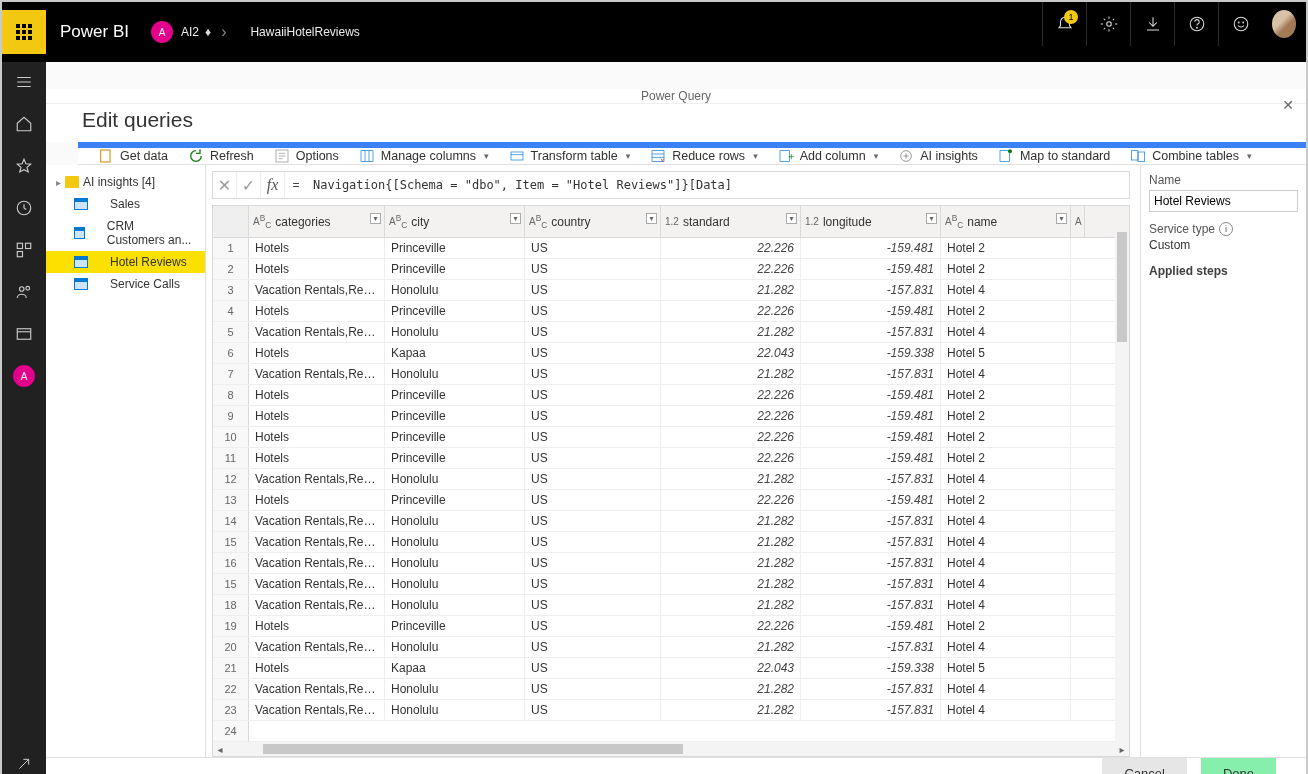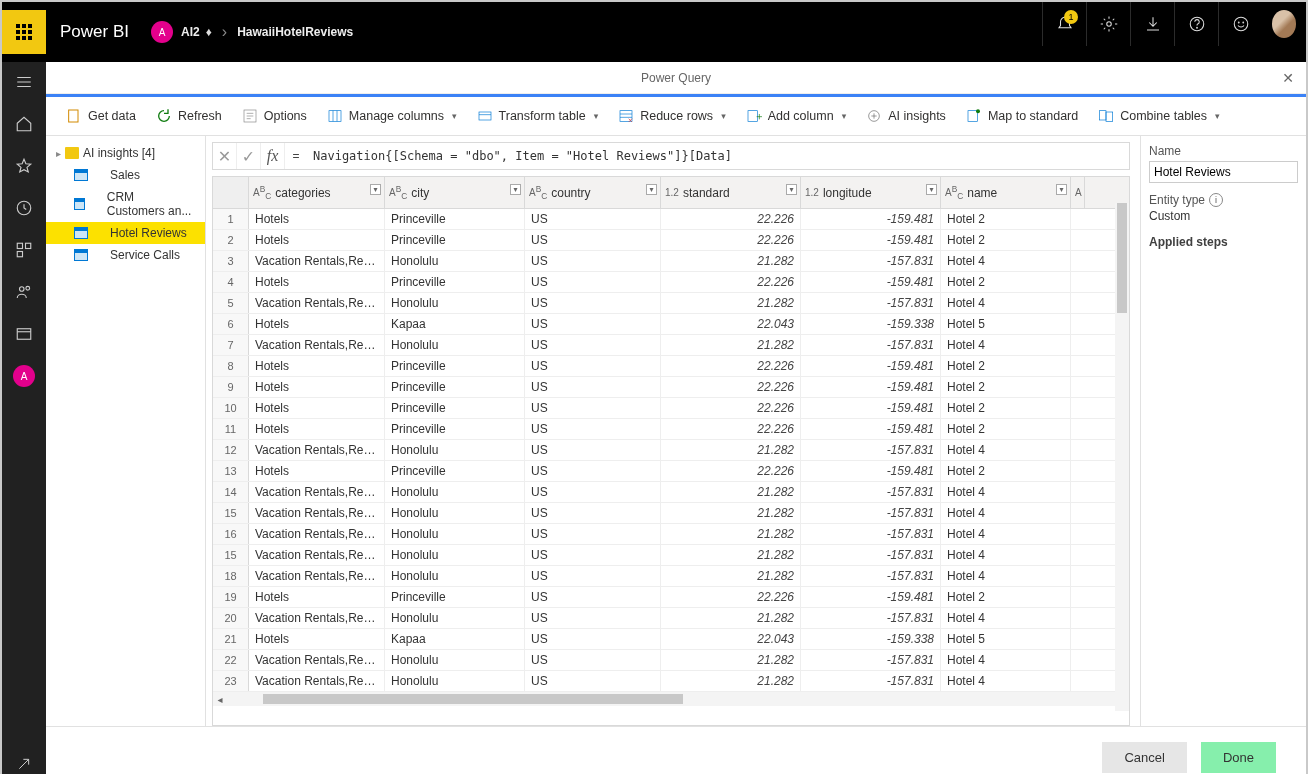--- a/index.html
+++ b/index.html
@@ -6,47 +6,47 @@
 body { width:1308px; height:774px; background:#c9c9c9; overflow:hidden; }
 .frame { position:absolute; top:2px; left:2px; width:1304px; height:770px; background:#fff; }
 
 
 .topbar { height:60px; background:#000; color:#fff; display:flex; align-items:center; }
 .waffle { width:44px; height:44px; background:#f2c811; display:flex; align-items:center; justify-content:center; }
 .waffle-grid { display:grid; grid-template-columns:repeat(3,4px); grid-template-rows:repeat(3,4px); gap:2px; }
 .waffle-grid span { background:#000; width:4px; height:4px; }
 .brand { font-size:17px; margin-left:14px; font-weight:400; }
 .ws-circle { width:22px; height:22px; border-radius:50%; background:#e3008c; color:#fff; font-size:10px; display:flex; align-items:center; justify-content:center; margin-left:22px; }
-.bc-text { font-size:12px; margin-left:8px; color:#eee;font-weight:bold; }
+.bc-text { font-size:12px; margin-left:8px; color:#eee; }
 .bc-diamond { font-size:12px; margin-left:6px; color:#ddd; }
 .bc-sep { margin:0 10px; color:#888; }
 .topbar-right { margin-left:auto; display:flex; height:100%; }
 .top-icon { width:44px; height:44px; display:flex; align-items:center; justify-content:center; border-left:1px solid #2b2b2b; position:relative; cursor:pointer; }
 .top-icon svg { stroke:#ddd; fill:none; stroke-width:1.4; }
 .badge { position:absolute; top:8px; right:8px; background:#f2c811; color:#000; border-radius:50%; width:14px; height:14px; font-size:9px; display:flex; align-items:center; justify-content:center; }
 .avatar { width:28px; height:28px; border-radius:50%; background:linear-gradient(135deg,#d9c1a8 40%,#a37a56 60%); margin:0 10px; }
 
 
 .main { display:flex; height:calc(100% - 44px); }
 .vnav { width:44px; background:#212121; display:flex; flex-direction:column; align-items:center; padding-top:8px; gap:18px; }
 .vnav-item { width:24px; height:24px; display:flex; align-items:center; justify-content:center; cursor:pointer; }
 .vnav-item svg { stroke:#ccc; fill:none; stroke-width:1.5; }
 .vnav-circle { width:22px; height:22px; border-radius:50%; background:#e3008c; color:#fff; font-size:10px; display:flex; align-items:center; justify-content:center; }
 .vnav-bottom { margin-top:auto; margin-bottom:12px; }
 
 .content { flex:1; display:flex; flex-direction:column; background:#fafafa; position:relative; }
 
-.pq-header { height:32px; display:flex; align-items:center; justify-content:center; position:relative; background:#fff; border-bottom:1px solid #eee; }
+.pq-header { height:32px; display:flex; align-items:center; justify-content:center; position:relative; background:#fff; border-bottom:1px solid #eee;margin-top:27px; }
 .pq-header-lbl { font-size:12px; color:#666; }
 .pq-close { position:absolute; right:12px; top:8px; cursor:pointer; color:#666; font-size:14px; }
 .pq-title-row { padding:4px 0 10px 36px; background:#fff; }
 .pq-title { font-size:21px; font-weight:400; color:#333; }
 
 
-.ribbon { height:42px; background:#fff; border-top:3px solid #3b82f6; border-bottom:1px solid #e1e1e1; display:flex; align-items:center; padding:0 20px; gap:20px; }
+.ribbon { height:42px; background:#fff; border-top:6px solid #3b82f6; border-bottom:1px solid #e1e1e1; display:flex; align-items:center; padding:0 20px; gap:20px;margin-left:32px; }
 .ribbon-btn { display:flex; align-items:center; gap:6px; font-size:12.5px; color:#323130; cursor:pointer; }
 .ribbon-btn .ico { width:16px; height:16px; display:flex; align-items:center; justify-content:center; }
 .caret { font-size:9px; color:#666; margin-left:2px; }
 
 
 .workspace { flex:1; display:flex; background:#fff; }
 .queries-pane { width:160px; border-right:1px solid #e1e1e1; padding:6px 0; }
 .q-folder { display:flex; align-items:center; gap:4px; padding:4px 10px; font-size:12px; color:#333; }
 .q-folder .chev { color:#888; font-size:10px; }
 .q-folder .folder-ico { width:14px; height:12px; background:#f2c811; border-radius:1px; }
@@ -116,21 +116,21 @@
           <span></span>
           <span></span>
           <span></span>
         </div>
     </div>
     <div class="brand">Power BI</div>
     <div class="ws-circle">A</div>
     <span class="bc-text">AI2</span>
     <span class="bc-diamond">♦</span>
     <span class="bc-sep">›</span>
-    <span class="bc-text" style="margin-left:0">HawaiiHotelReviews</span>
+    <span class="bc-text" style="margin-left:14px">HawaiiHotelReviews</span>
     <div class="topbar-right">
       <div class="top-icon">
         <svg width="18" height="18" viewBox="0 0 24 24">
             <path d="M6 9a6 6 0 0 1 12 0v5l2 3H4l2-3z"></path>
           </svg>
         <span class="badge">1</span>
       </div>
       <div class="top-icon">
           <svg width="18" height="18" viewBox="0 0 24 24">
             <circle cx="12" cy="12" r="3"></circle>
@@ -214,20 +214,23 @@
           <svg width="16" height="16" viewBox="0 0 24 24">
             <path d="M5 19L19 5M19 5h-8M19 5v8"></path>
           </svg>
         </div>
     </div>
 
     <div class="content">
       <div class="pq-header">
         <span class="pq-header-lbl">Power Query</span>
         <span class="pq-close">✕</span>
+      </div>
+      <div class="pq-title-row">
+        <div class="pq-title">Edit queries</div>
       </div>
 
       <div class="ribbon">
         <div class="ribbon-btn">
             <span class="ico">
               <svg width="16" height="16" viewBox="0 0 24 24">
                 <rect x="4" y="3" width="14" height="18" fill="none" stroke="#d28a00" stroke-width="1.5"></rect>
               </svg>
             </span>
             <span>Get data</span>
@@ -595,38 +598,41 @@
                 </div>
                 <div class="grid-row">
                   <div class="rownum">23</div>
                   <div class="g-cell col-cat">Vacation Rentals,Resorts &amp;...</div>
                   <div class="g-cell col-city">Honolulu</div>
                   <div class="g-cell col-country">US</div>
                   <div class="g-cell col-lat num">21.282</div>
                   <div class="g-cell col-lon num">-157.831</div>
                   <div class="g-cell col-name">Hotel 4</div>
                 </div>
+                <div class="grid-row">
+                  <div class="rownum">24</div>
+                </div>
               </div>
             <div class="grid-scroll-v">
                 <div class="thumb"></div>
               </div>
             <div class="grid-scroll-h">
               <span class="arrow">◂</span>
                 <div class="thumb"></div>
                 <div class="spacer"></div>
                 <span class="arrow">▸</span>
             </div>
           </div>
         </div>
 
         <div class="right-pane">
           <div class="rp-label">Name</div>
           <input class="rp-input" value="Hotel Reviews" style="">
           <div class="rp-row">
-              <span>Entity type</span>
+              <span>Service type</span>
               <span class="rp-info">i</span>
             </div>
           <div class="rp-val">Custom</div>
           <div class="rp-label" style="color:#404040;font-weight:600">Applied steps</div>
         </div>
       </div>
 
       <div class="footer">
         <button class="btn btn-cancel">Cancel</button>
         <button class="btn btn-done">Done</button>

